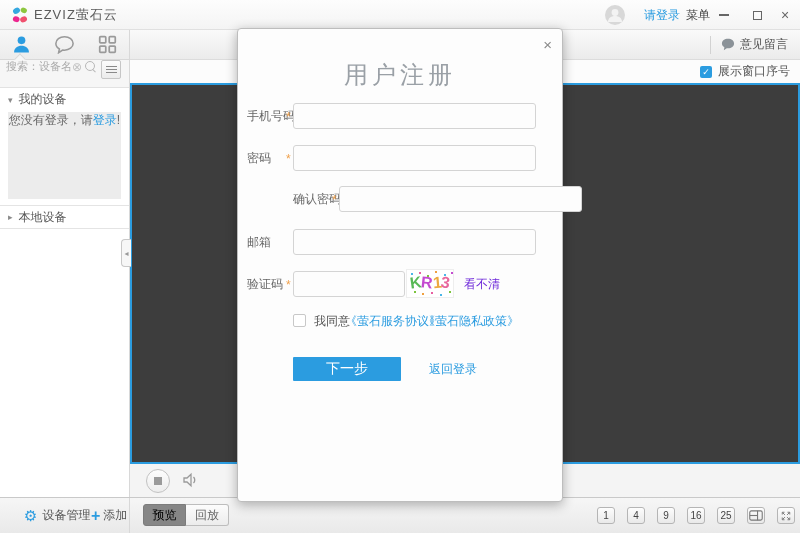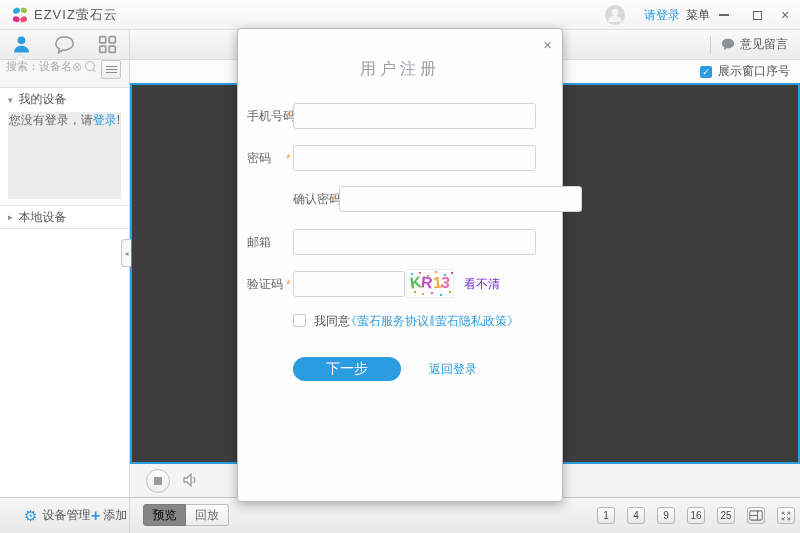--- a/index.html
+++ b/index.html
@@ -97,21 +97,21 @@
   .seg-btn:last-child { border-radius:0 3px 3px 0; border-left:none; }
   .layout-btns { position:absolute; right:5px; top:9px; display:flex; gap:12px; }
   .lb { width:18px; height:17px; border:1px solid #b5b5b5; border-radius:3px; font-size:10px;
         color:#444; background:linear-gradient(#fdfdfd,#e9e9e9); display:flex; align-items:center;
         justify-content:center; cursor:pointer; }
 
   
   .modal { position:absolute; left:237px; top:28px; width:326px; height:474px; background:#fdfdfd;
            border:1px solid #bdbdbd; border-radius:4px; box-shadow:0 3px 12px rgba(0,0,0,.3); z-index:30; }
   .modal-close { position:absolute; right:10px; top:7px; font-size:15px; color:#8a8a8a; cursor:pointer; }
-  .modal-title { position:absolute; left:0; top:30px; width:100%; text-align:center; font-size:16px;
+  .modal-title { position:absolute; left:0; top:30px; width:100%; text-align:center; font-size:24px;
                  letter-spacing:4px; color:#9aa0a6; }
   .f-row { position:absolute; left:0; width:100%; height:26px; }
   .f-label { position:absolute; left:9px; top:0; line-height:26px; color:#666; }
   .f-mark { position:absolute; left:48px; top:1px; line-height:26px; color:#f0a04a; }
   .f-input { position:absolute; left:55px; top:0; width:243px; height:26px; border:1px solid #d4d4d4;
              border-radius:3px; background:#fdfdfd; outline:none; padding:0 6px; font-size:12px;
              color:#444; font-family:inherit; }
   .f-input.short { width:112px; }
   .row-phone { top:74px; } .row-pass { top:116px; } .row-cpass { top:157px;margin-left:46px; }
   .row-email { top:200px; } .row-capt { top:242px; }
@@ -128,21 +128,21 @@
                29px 21px #49b6e8, 38px 18px #7cc43c, 43px 20px #e85fa0, 1px 9px #f0a040,
                44px 8px #7cc43c; }
   .capt-refresh { position:absolute; left:226px; top:0; line-height:26px; color:#6d28d9; cursor:pointer; }
   .agree-row { position:absolute; left:0; top:284px; width:100%; height:16px; }
   .cb-empty { position:absolute; left:55px; top:1px; width:13px; height:13px; background:#fff;
               border:1px solid #c8c8c8; border-radius:2px; cursor:pointer; }
   .agree-label { position:absolute; left:76px; top:0; line-height:16px; color:#555; }
   .agree-link1 { position:absolute; left:107px; top:0; line-height:16px; color:#2b9ce0; cursor:pointer; }
   .agree-link2 { position:absolute; left:185px; top:0; line-height:16px; color:#2b9ce0; cursor:pointer; }
   .next-btn { position:absolute; left:55px; top:328px; width:108px; height:24px; background:#2b9ce0;
-              border:none; border-radius:12px; color:#fff; font-size:14px; cursor:pointer;
+              border:none; border-radius:1px; color:#fff; font-size:14px; cursor:pointer;
               font-family:inherit; }
   .back-login { position:absolute; left:191px; top:328px; line-height:24px; color:#2b9ce0; cursor:pointer; }
 </style>
 </head>
 <body>
 
 <div class="titlebar">
   <span class="logo">
     <svg width="18" height="18" viewBox="0 0 18 18">
       <ellipse cx="5.5" cy="4.8" rx="3.6" ry="2.9" transform="rotate(-28 5.5 4.8)" fill="#35a8e0"></ellipse>

